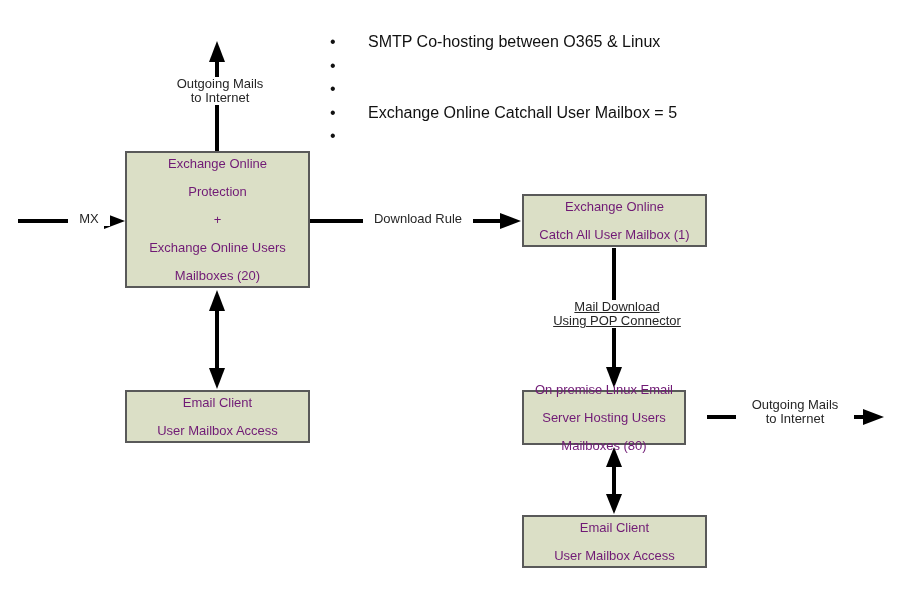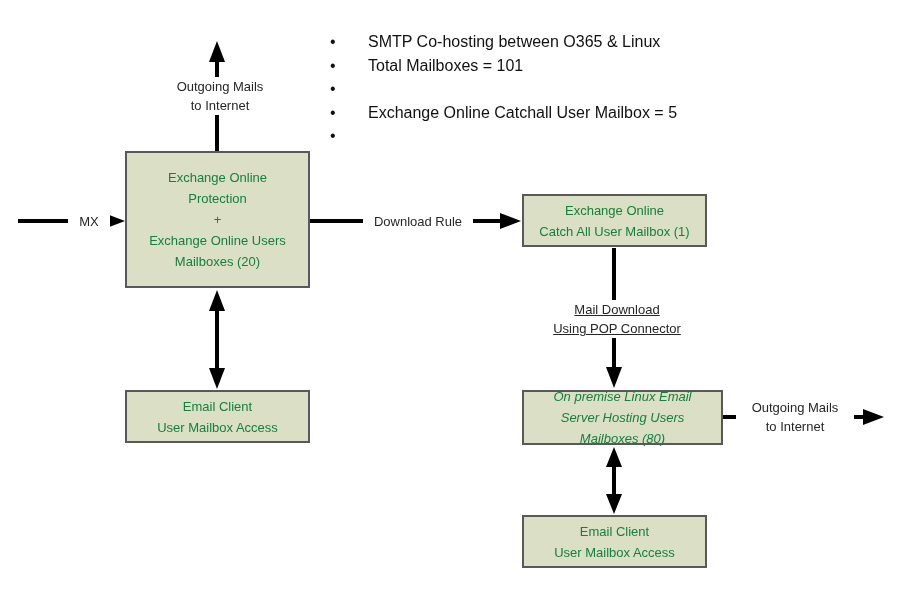--- a/index.html
+++ b/index.html
@@ -14,30 +14,30 @@
   svg.connectors line { stroke: var(--arrow, #000); stroke-width: 4; }
   svg.connectors polygon { fill: var(--arrow, #000); }
 
   .box {
     position: absolute;
     background: var(--box-fill, #dbdfc6);
     border: 2px solid var(--box-border, #595959);
     box-sizing: border-box;
     display: flex; align-items: center; justify-content: center;
     text-align: center;
-    font-size: 13px; line-height: 21px;
-    color: #15803d;
+    font-size: 13px; line-height: 28px;
+    color: #701a75;
     white-space: pre-line;
   }
 
   .lbl {
     position: absolute;
     background: var(--background, #fff);
     text-align: center;
-    font-size: 13px; line-height: 19px;
+    font-size: 13px; line-height: 14px;
     color: #262626;
     white-space: pre-line;
     padding: 0 3px;
   }
 
   .bullets {
     position: absolute; left: 330px; top: 30px;
     margin: 0; padding: 0; list-style: none;
     font-size: 16px; line-height: 23.5px; color: #111;
   }
@@ -89,21 +89,20 @@
     </g>
   </svg>
 
   <ul class="bullets">
     <li>
       <span class="dot">•</span>
       <span>SMTP Co-hosting between O365 &amp; Linux</span>
     </li>
     <li>
       <span class="dot">•</span>
-      <span>Total Mailboxes = 101</span>
     </li>
     <li>
       <span class="dot">•</span>
     </li>
     <li>
       <span class="dot">•</span>
       <span>Exchange Online Catchall User Mailbox = 5</span>
     </li>
     <li>
       <span class="dot">•</span>
@@ -112,21 +111,21 @@
 
   <div class="box" style="left:125px; top:151px; width:185px; height:137px;">Exchange Online
 Protection
 +
 Exchange Online Users
 Mailboxes (20)</div>
 
   <div class="box" style="left:522px; top:194px; width:185px; height:53px;">Exchange Online
 Catch All User Mailbox (1)</div>
 
-  <div class="box" style="left:522px; top:390px; width:201px; height:55px;font-style:italic;">On premise Linux Email
+  <div class="box" style="left:522px; top:390px; width:164px; height:55px;">On premise Linux Email
 Server Hosting Users
 Mailboxes (80)</div>
 
   <div class="box" style="left:125px; top:390px; width:185px; height:53px;">Email Client
 User Mailbox Access</div>
 
   <div class="box" style="left:522px; top:515px; width:185px; height:53px;">Email Client
 User Mailbox Access</div>
 
   <div class="lbl" style="left:157px; top:77px; width:120px;">Outgoing Mails

